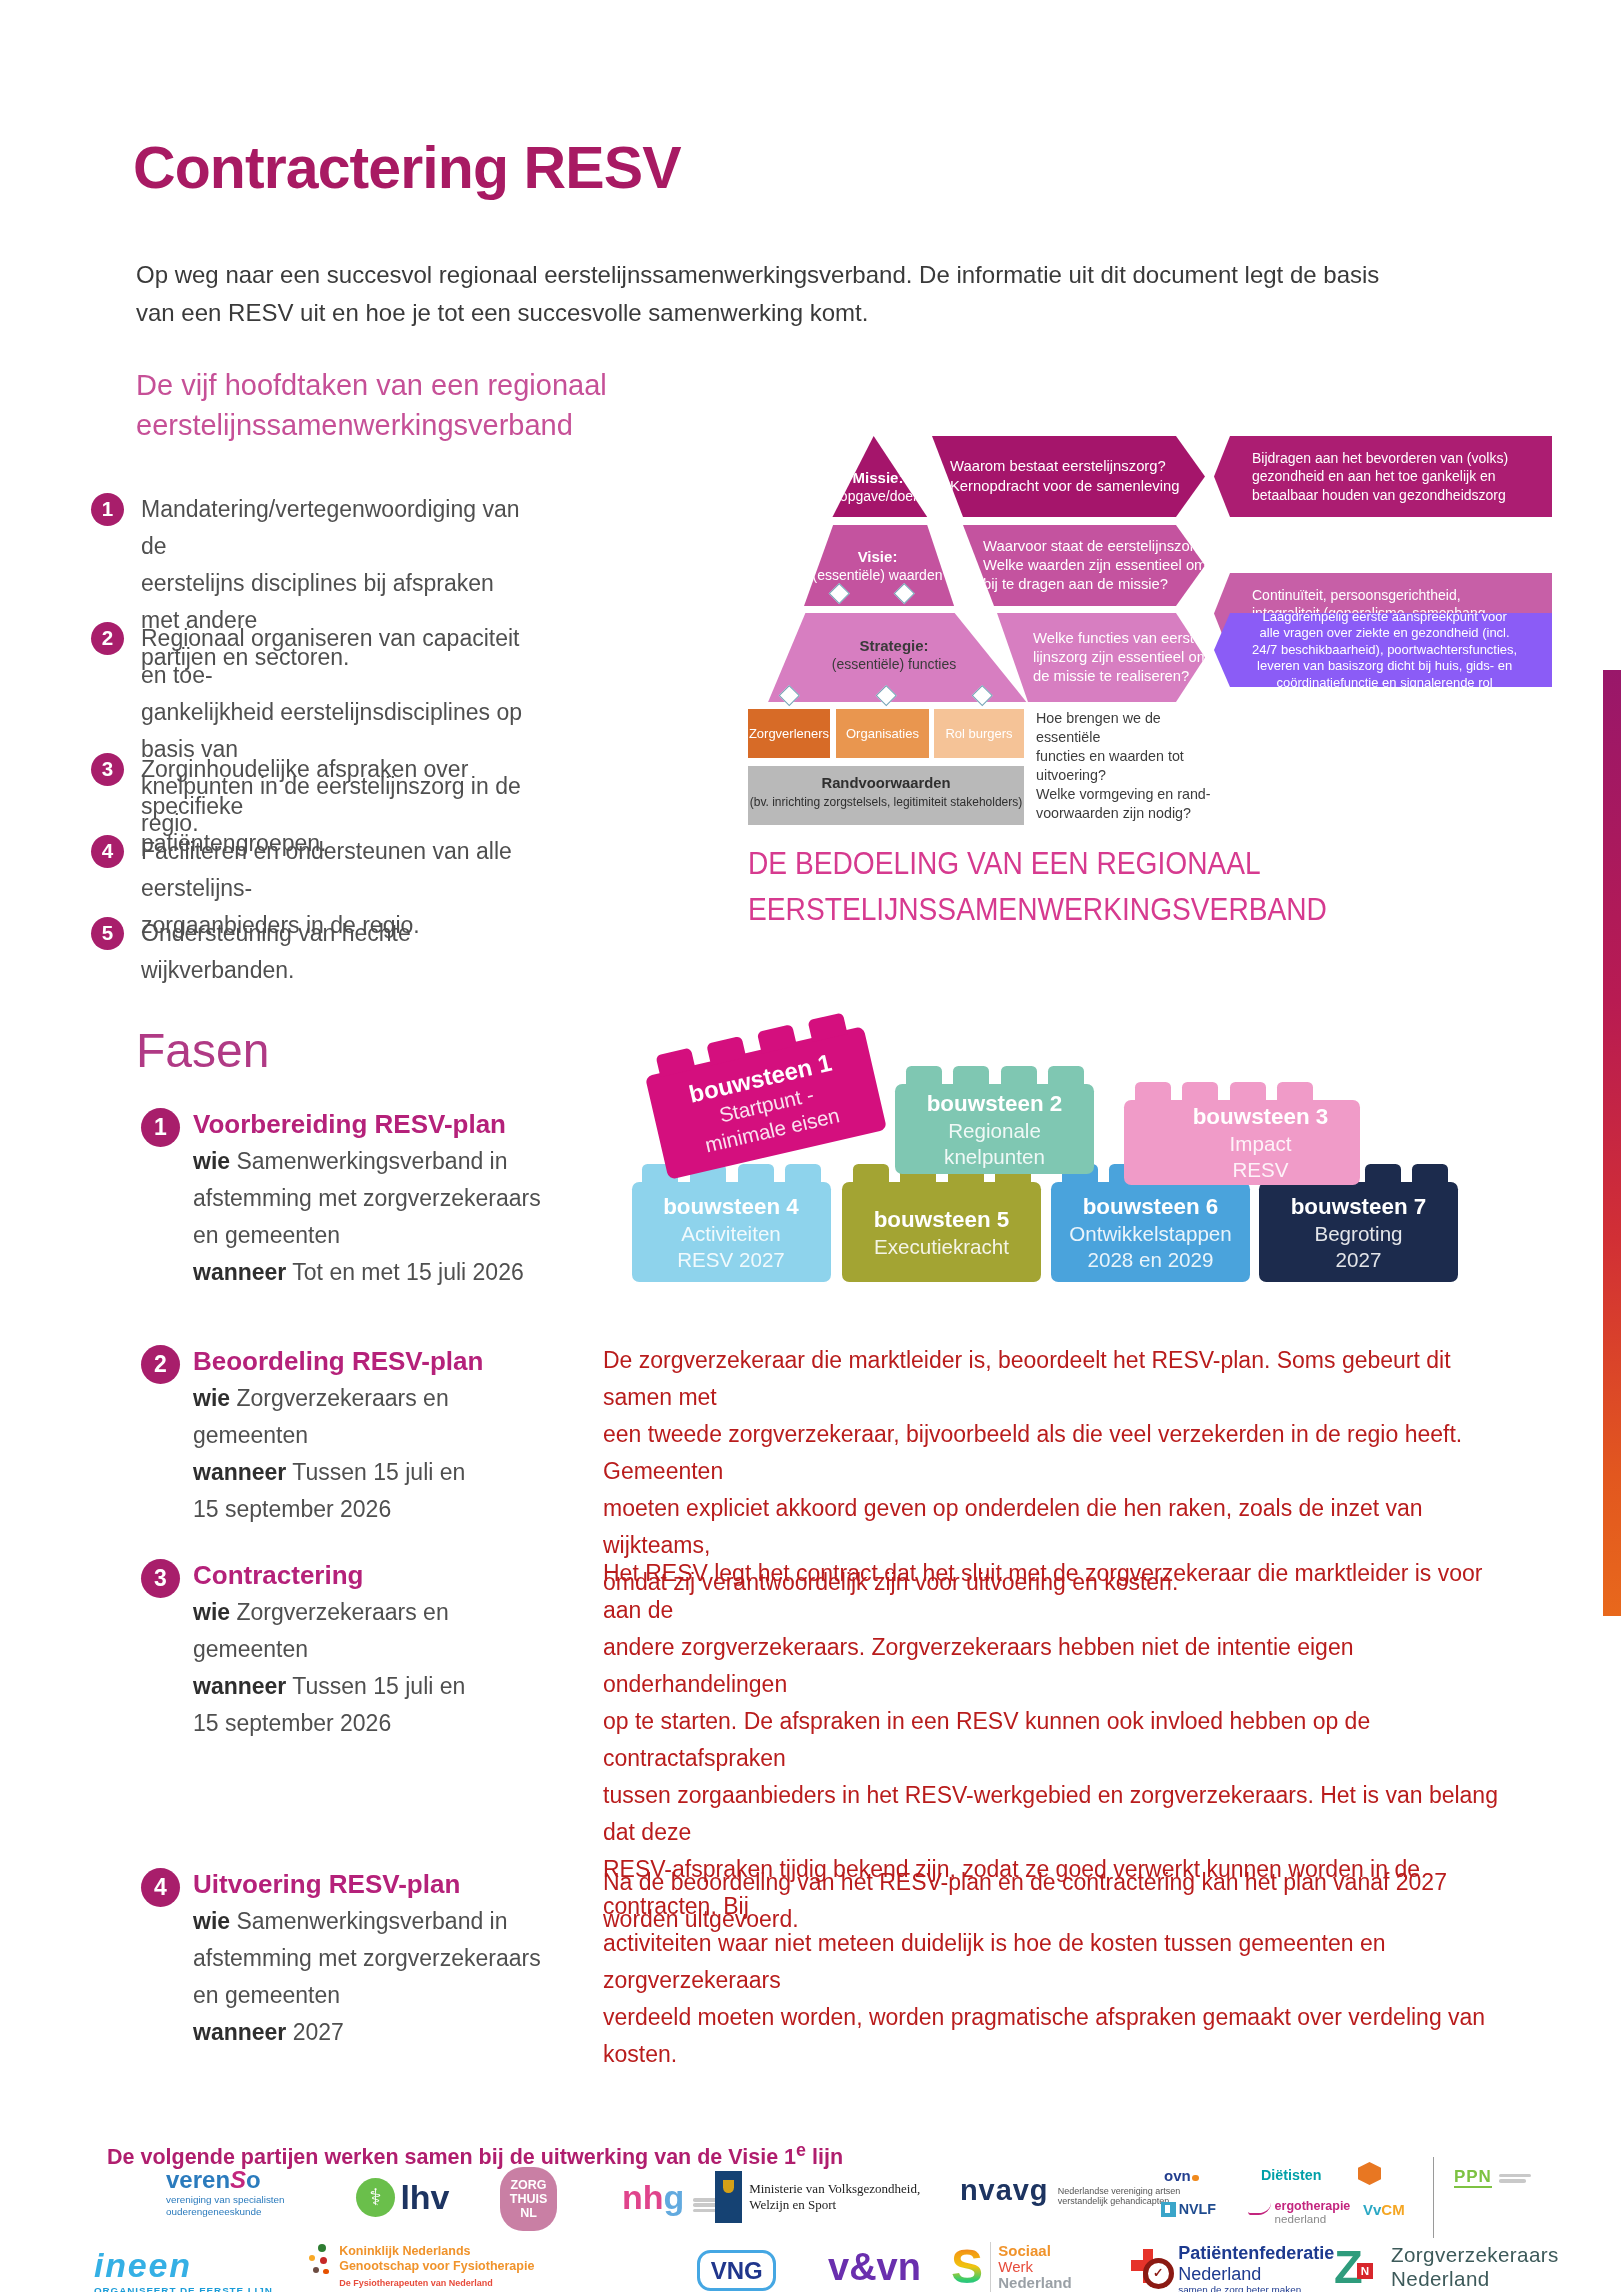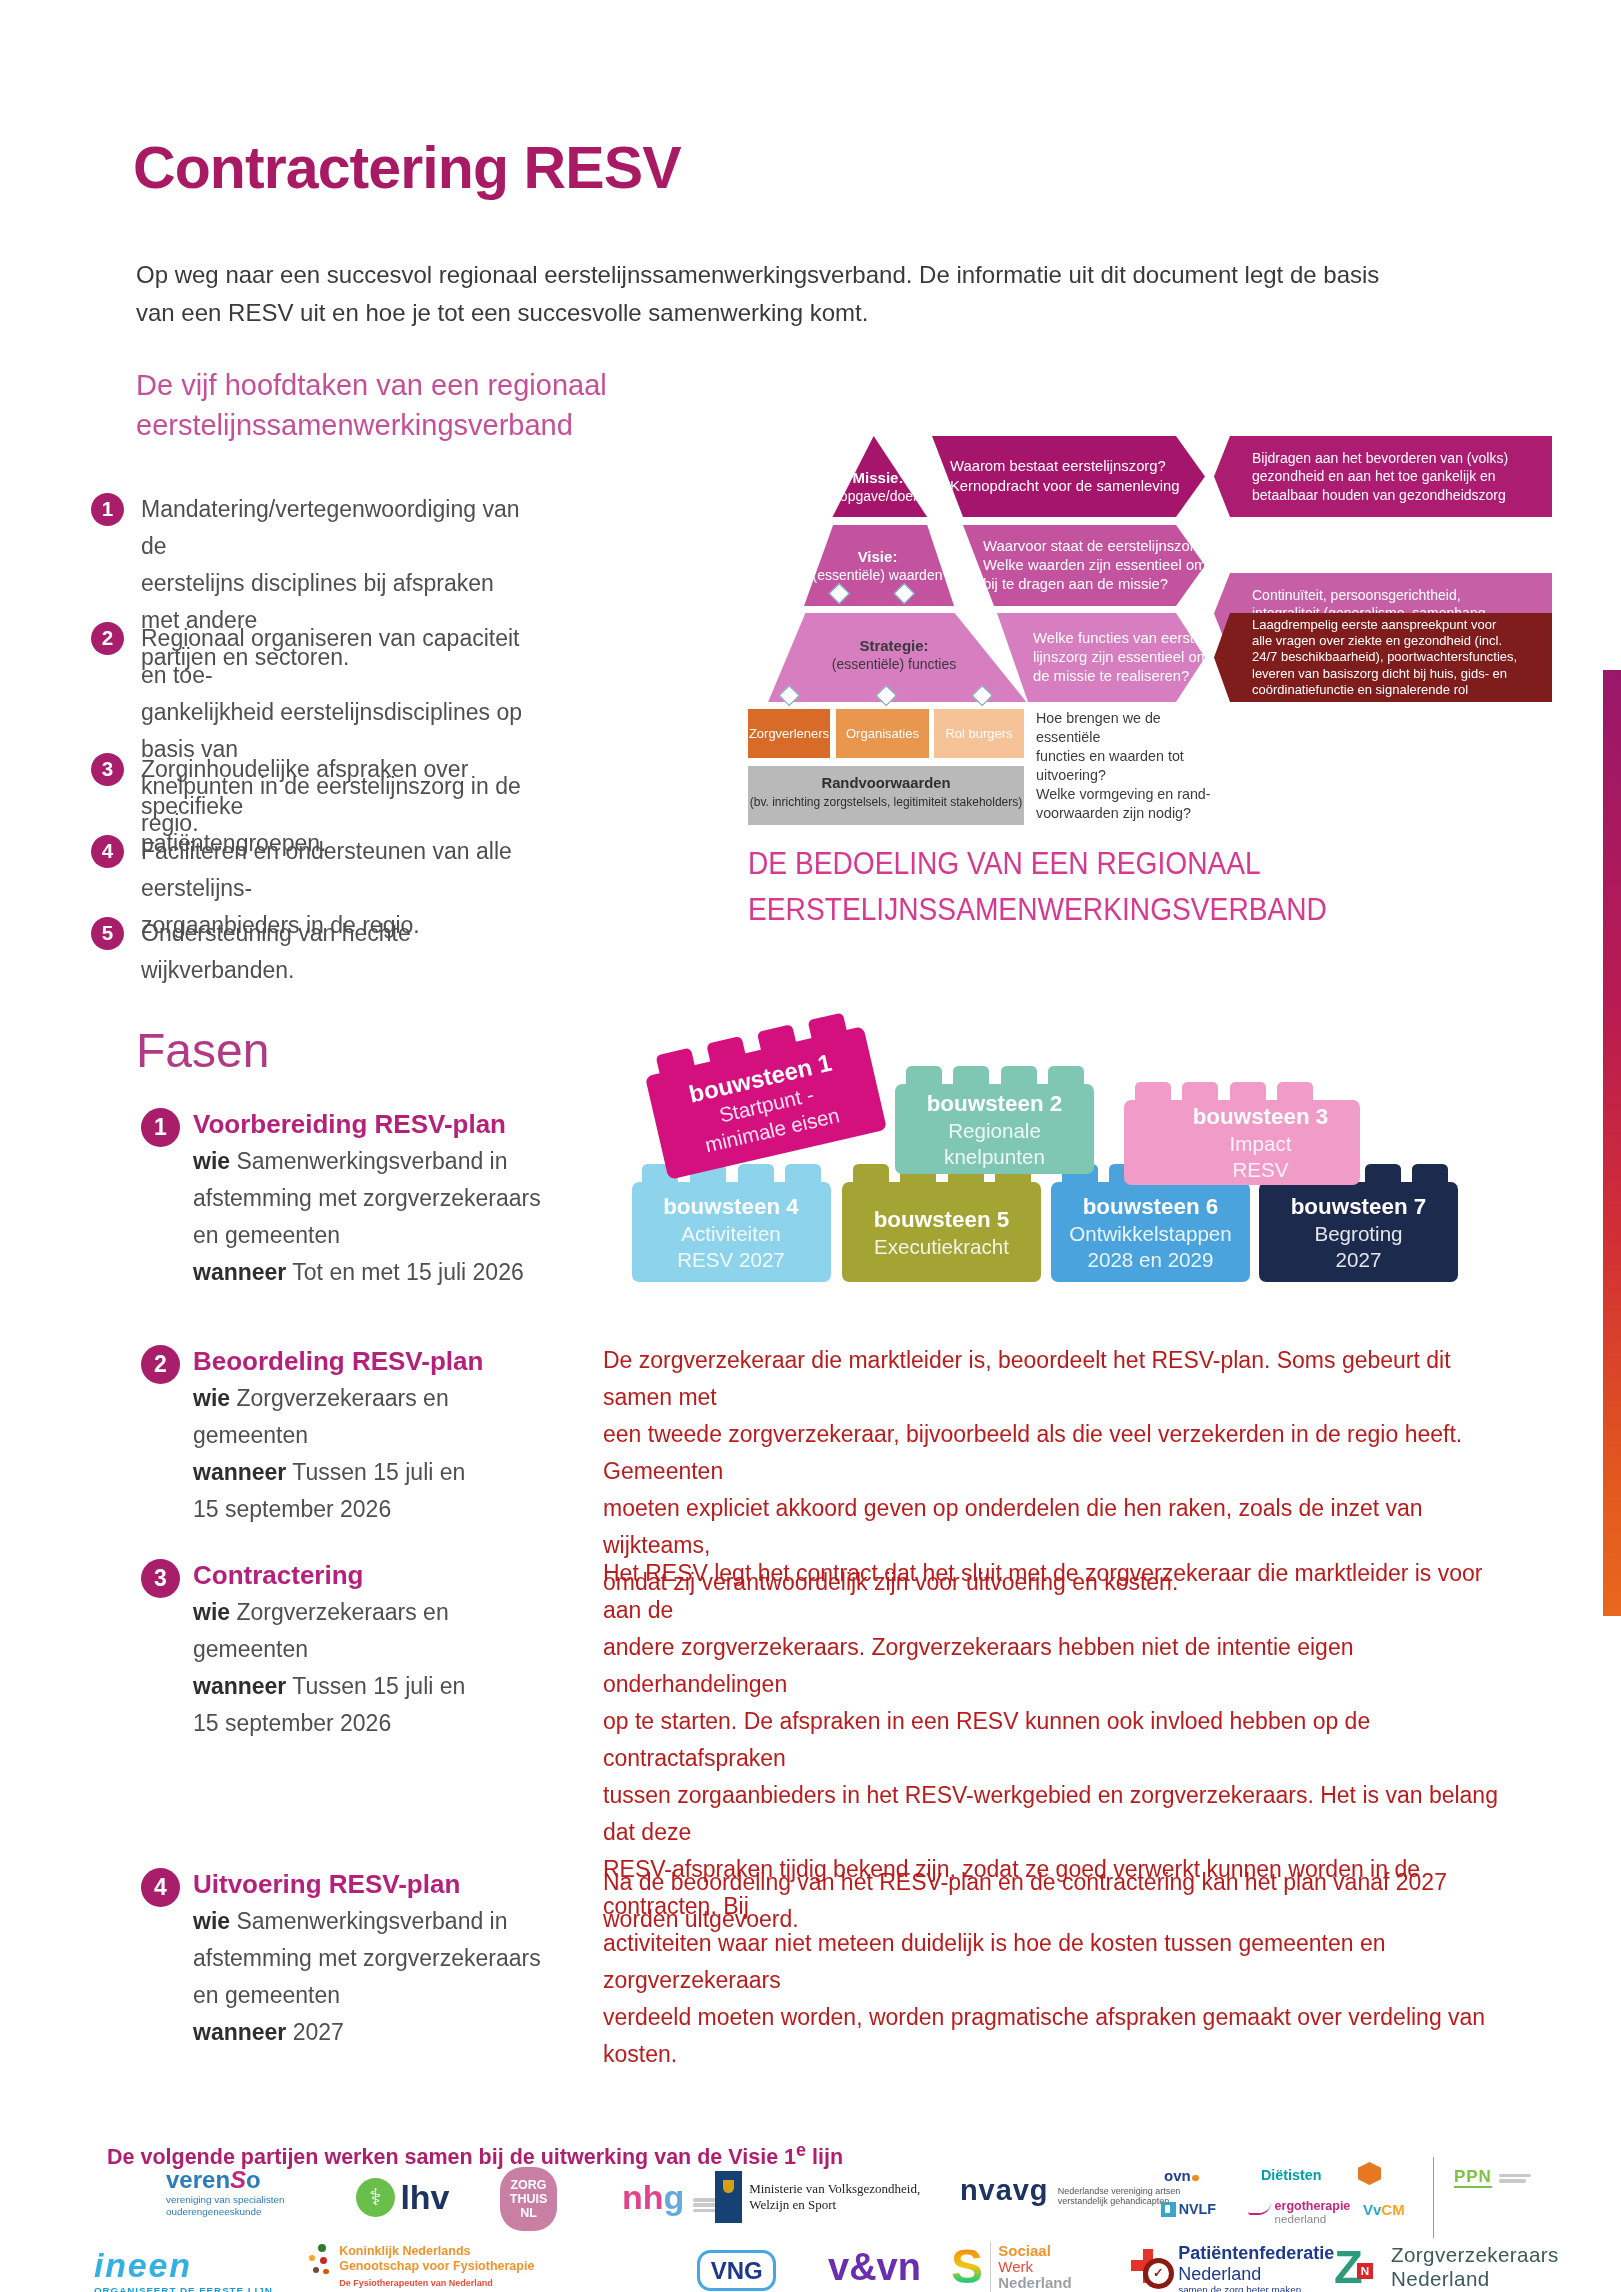--- a/index.html
+++ b/index.html
@@ -35,21 +35,21 @@
   .pyr-mid{left:0;width:457px;display:flex;align-items:center;color:#fff;
            font-size:14.8px;line-height:1.3;white-space:pre-line;}
   .m1{top:0;height:81px;background:#a5156b;clip-path:polygon(184px 0,428px 0,457px 50%,428px 100%,215px 100%);padding-left:202px;}
   .m2{top:89px;height:81px;background:#c4539f;clip-path:polygon(215px 0,428px 0,457px 50%,428px 100%,246px 100%);padding-left:235px;}
   .m3{top:177px;height:89px;background:#d77ec1;clip-path:polygon(249px 0,428px 0,457px 50%,428px 100%,280px 100%);padding-left:285px;}
   .pyr-right{left:466px;width:300px;display:flex;align-items:center;color:#fff;
              font-size:14px;line-height:1.3;white-space:pre-line;padding-left:38px;
              clip-path:polygon(16px 0,100% 0,100% 100%,16px 100%,0 50%);}
   .r1{top:0;height:81px;background:#ac1d72;}
   .r2{top:89px;height:81px;background:#c75fa7;margin-top:48px;}
-  .r3{top:177px;height:89px;background:#7f1d1d;font-size:13px;line-height:1.26;}
+  .r3{top:177px;height:74px;background:#8b5cf6;font-size:13px;line-height:1.26;text-align:center;}
   .actor{position:absolute;top:273px;height:49px;display:flex;align-items:center;justify-content:center;
          color:#fff;font-size:13px;}
   .a1{left:0;width:82px;background:#d76b27;}
   .a2{left:88px;width:93px;background:#e9964f;}
   .a3{left:186px;width:90px;background:#f5c397;}
   .randbox{position:absolute;left:0;top:330px;width:276px;height:59px;background:#b9b9b9;
            text-align:center;color:#2f2f2f;padding-top:8px;box-sizing:border-box;}
   .randbox .rb-t{font-weight:700;font-size:14.8px;line-height:19.7px;}
   .randbox .rb-s{font-size:12px;line-height:16px;}
   .bottom-q{position:absolute;left:288px;top:273px;width:193px;font-size:14.3px;line-height:19px;color:#3c3c3c;}

